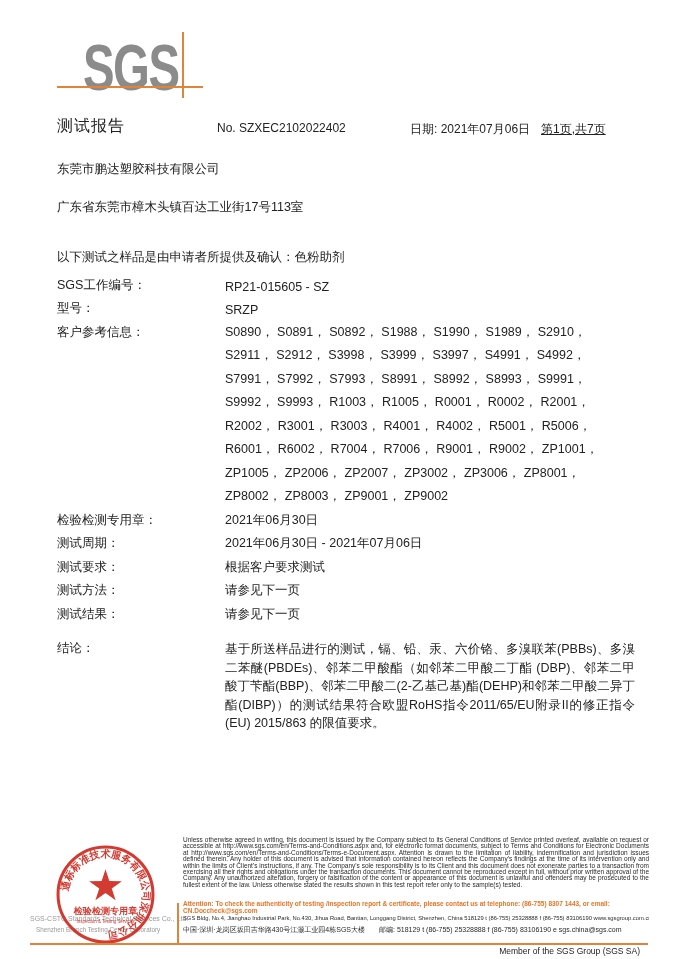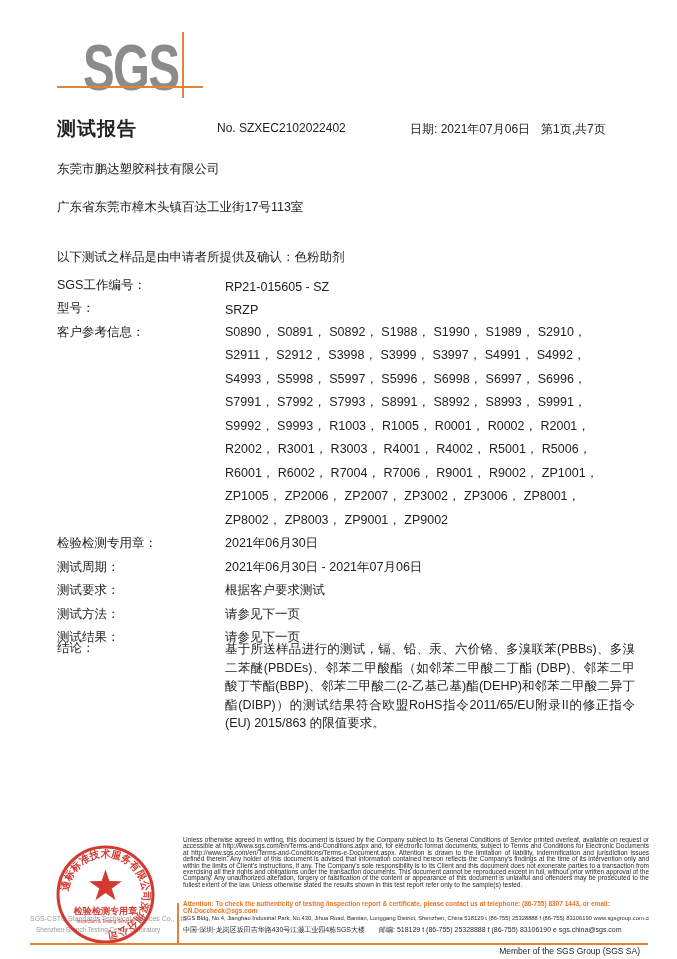--- a/index.html
+++ b/index.html
@@ -8,24 +8,24 @@
     font-family:"Liberation Sans","DejaVu Sans",sans-serif;color:#222;overflow:hidden;
   }
   
   .sgs-logo{
     position:absolute;left:83px;top:36px;font-size:64px;font-weight:700;line-height:1;
     color:#8b8b8b;letter-spacing:-2px;transform:scaleX(.74);transform-origin:left top;
   }
   .logo-hline{position:absolute;left:57px;top:86px;width:146px;height:2px;background:#e2833a;}
   .logo-vline{position:absolute;left:182px;top:32px;width:2px;height:66px;background:#e2833a;}
   
-  .report-title{position:absolute;left:57px;top:116px;font-size:19px;font-weight:700;letter-spacing:1px;}
+  .report-title{position:absolute;left:57px;top:116px;font-size:16px;font-weight:400;letter-spacing:1px;}
   .report-no{position:absolute;left:217px;top:121px;font-size:12px;}
   .report-date{position:absolute;left:410px;top:121px;font-size:12px;}
-  .report-page{position:absolute;left:541px;top:121px;font-size:12px;}
+  .report-page{position:absolute;left:541px;top:121px;font-size:12px;text-decoration:underline;}
   
   .app-name{position:absolute;left:57px;top:161px;font-size:12.5px;}
   .app-addr{position:absolute;left:57px;top:199px;font-size:12.5px;}
   
   .statement{position:absolute;left:57px;top:249px;font-size:12.5px;}
   .fields{position:absolute;left:57px;top:270px;width:575px;font-size:12.5px;}
   .frow{display:flex;height:23.5px;align-items:flex-end;}
   .flbl{width:168px;flex:none;}
   .fval{flex:1;}
   
@@ -73,24 +73,20 @@
         <div class="flbl">型号：</div>
         <div class="fval">SRZP</div>
       </div>
     <div class="frow">
         <div class="flbl">客户参考信息：</div>
         <div class="fval">S0890， S0891， S0892， S1988， S1990， S1989， S2910，</div>
       </div>
     <div class="frow">
         <div class="flbl"></div>
         <div class="fval">S2911， S2912， S3998， S3999， S3997， S4991， S4992，</div>
-      </div>
-    <div class="frow">
-        <div class="flbl"></div>
-        <div class="fval">S4993， S5998， S5997， S5996， S6998， S6997， S6996，</div>
       </div>
     <div class="frow">
         <div class="flbl"></div>
         <div class="fval">S7991， S7992， S7993， S8991， S8992， S8993， S9991，</div>
       </div>
     <div class="frow">
         <div class="flbl"></div>
         <div class="fval">S9992， S9993， R1003， R1005， R0001， R0002， R2001，</div>
       </div>
     <div class="frow">

